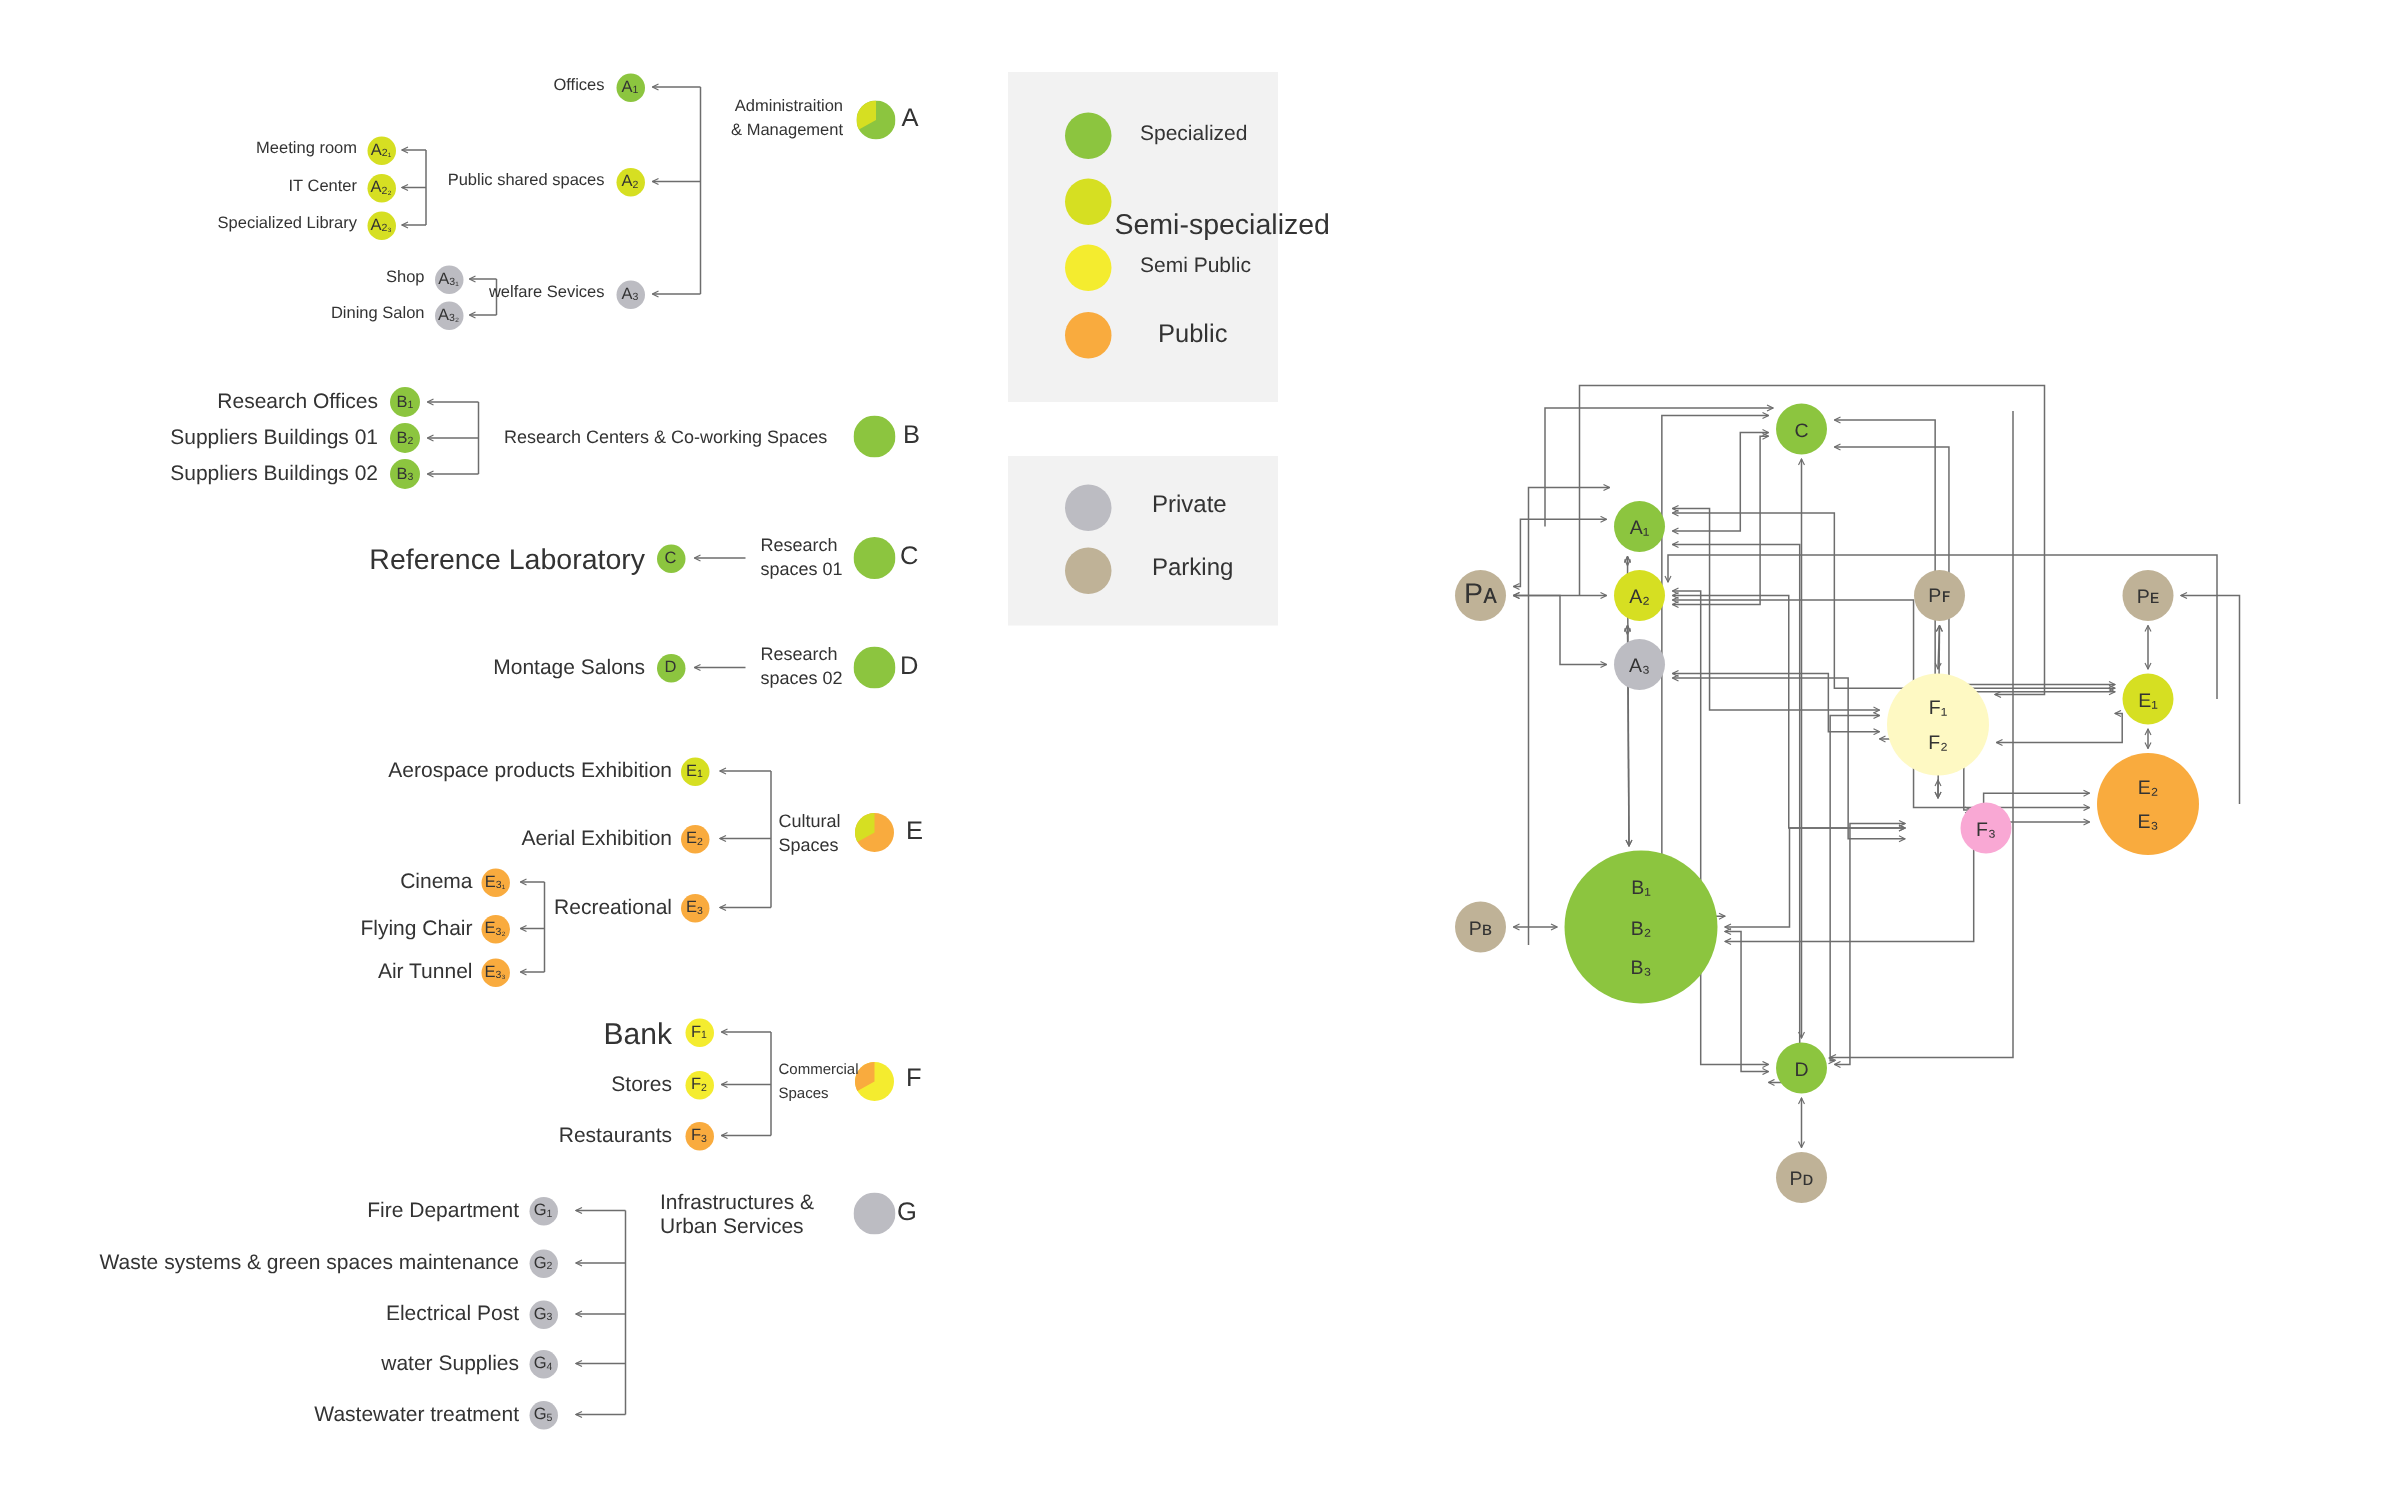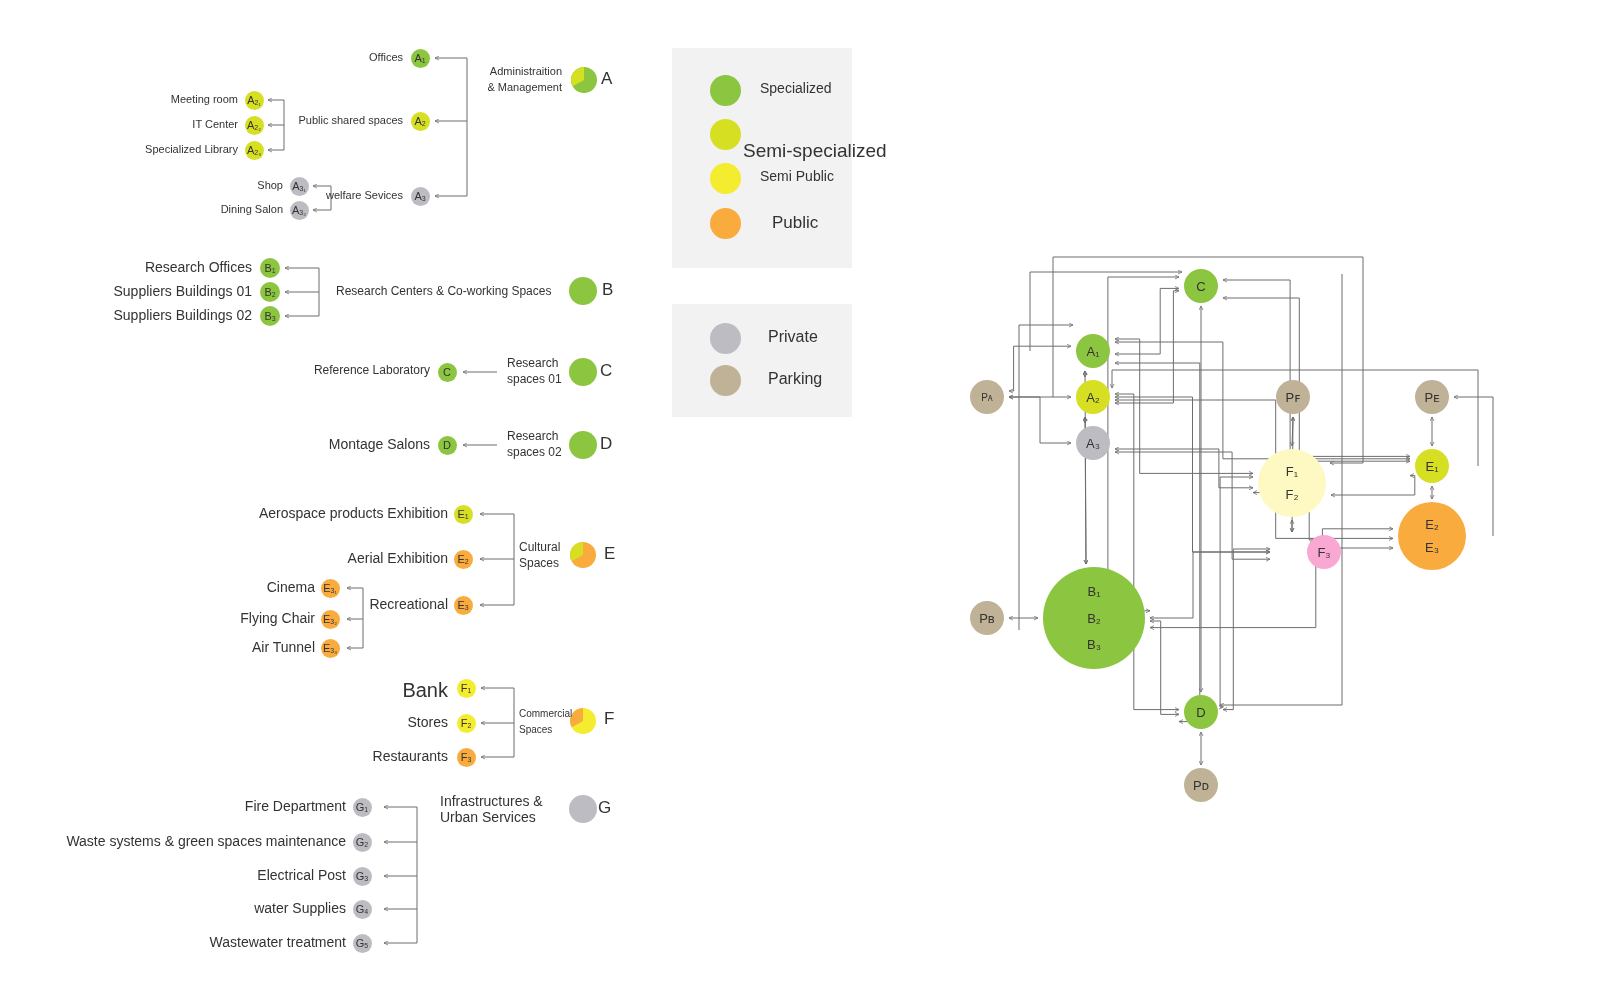--- a/index.html
+++ b/index.html
@@ -142,21 +142,21 @@
     <div class="lbl r" style="font-size: 14px; right: 1348px; top: 283.32px;">Suppliers Buildings 01</div>
     <div class="badge" style="left: 260px; top: 306px; width: 20px; height: 20px; background: rgb(140, 197, 63);">B<sub>3</sub></div>
     <div class="lbl r" style="font-size: 14px; right: 1348px; top: 307.32px;">Suppliers Buildings 02</div>
     <svg width="28" height="28" style="left: 569px; top: 358px;">
       <circle cx="14" cy="14" r="14" fill="#8cc53f"></circle>
     </svg>
     <div class="letter" style="left: 600px; top: 361px;">C</div>
     <div class="lbl" style="font-size: 12px; left: 507px; top: 355.56px;">Research</div>
     <div class="lbl" style="font-size: 12px; left: 507px; top: 371.56px;">spaces 01</div>
     <div class="badge" style="left: 437.5px; top: 362.5px; width: 19px; height: 19px; background: rgb(140, 197, 63);">C</div>
-    <div class="lbl r" style="font-size: 12px; right: 1170px; top: 363.32px;">Reference Laboratory</div>
+    <div class="lbl r" style="font-size: 19px; right: 1170px; top: 363.32px;">Reference Laboratory</div>
     <svg width="28" height="28" style="left: 569px; top: 431px;">
       <circle cx="14" cy="14" r="14" fill="#8cc53f"></circle>
     </svg>
     <div class="letter" style="left: 600px; top: 434px;">D</div>
     <div class="lbl" style="font-size: 12px; left: 507px; top: 428.56px;">Research</div>
     <div class="lbl" style="font-size: 12px; left: 507px; top: 444.56px;">spaces 02</div>
     <div class="badge" style="left: 437.5px; top: 435.5px; width: 19px; height: 19px; background: rgb(140, 197, 63);">D</div>
     <div class="lbl r" style="font-size: 14px; right: 1170px; top: 436.32px;">Montage Salons</div>
     <svg width="26" height="26" style="left: 570px; top: 542px;">
       <circle cx="13" cy="13" r="13" fill="#f9ab3e"></circle>
@@ -235,21 +235,21 @@
     </div>
     <div class="badge" style="left: 1076px; top: 334px; width: 34px; height: 34px; background: rgb(140, 197, 63); flex-direction: column; font-size: 13px; justify-content: center;">
       <span>A₁</span>
     </div>
     <div class="badge" style="left: 1076px; top: 380px; width: 34px; height: 34px; background: rgb(214, 223, 34); flex-direction: column; font-size: 13px; justify-content: center;">
       <span>A₂</span>
     </div>
     <div class="badge" style="left: 1076px; top: 426px; width: 34px; height: 34px; background: rgb(188, 188, 194); flex-direction: column; font-size: 13px; justify-content: center;">
       <span>A₃</span>
     </div>
-    <div class="badge" style="left: 970px; top: 380px; width: 34px; height: 34px; background: rgb(191, 178, 151); flex-direction: column; font-size: 10px; justify-content: center;">
+    <div class="badge" style="left: 970px; top: 380px; width: 34px; height: 34px; background: rgb(191, 178, 151); flex-direction: column; font-size: 19px; justify-content: center;">
       <span>Pᴀ</span>
     </div>
     <div class="badge" style="left: 1276px; top: 380px; width: 34px; height: 34px; background: rgb(191, 178, 151); flex-direction: column; font-size: 13px; justify-content: center;">
       <span>Pꜰ</span>
     </div>
     <div class="badge" style="left: 1415px; top: 380px; width: 34px; height: 34px; background: rgb(191, 178, 151); flex-direction: column; font-size: 13px; justify-content: center;">
       <span>Pᴇ</span>
     </div>
     <div class="badge" style="left: 1258px; top: 449px; width: 68px; height: 68px; background: #fef9c3; flex-direction: column; font-size: 13px; justify-content: space-evenly; padding: 6px 0px; box-sizing: border-box;">
       <span>F₁</span>

